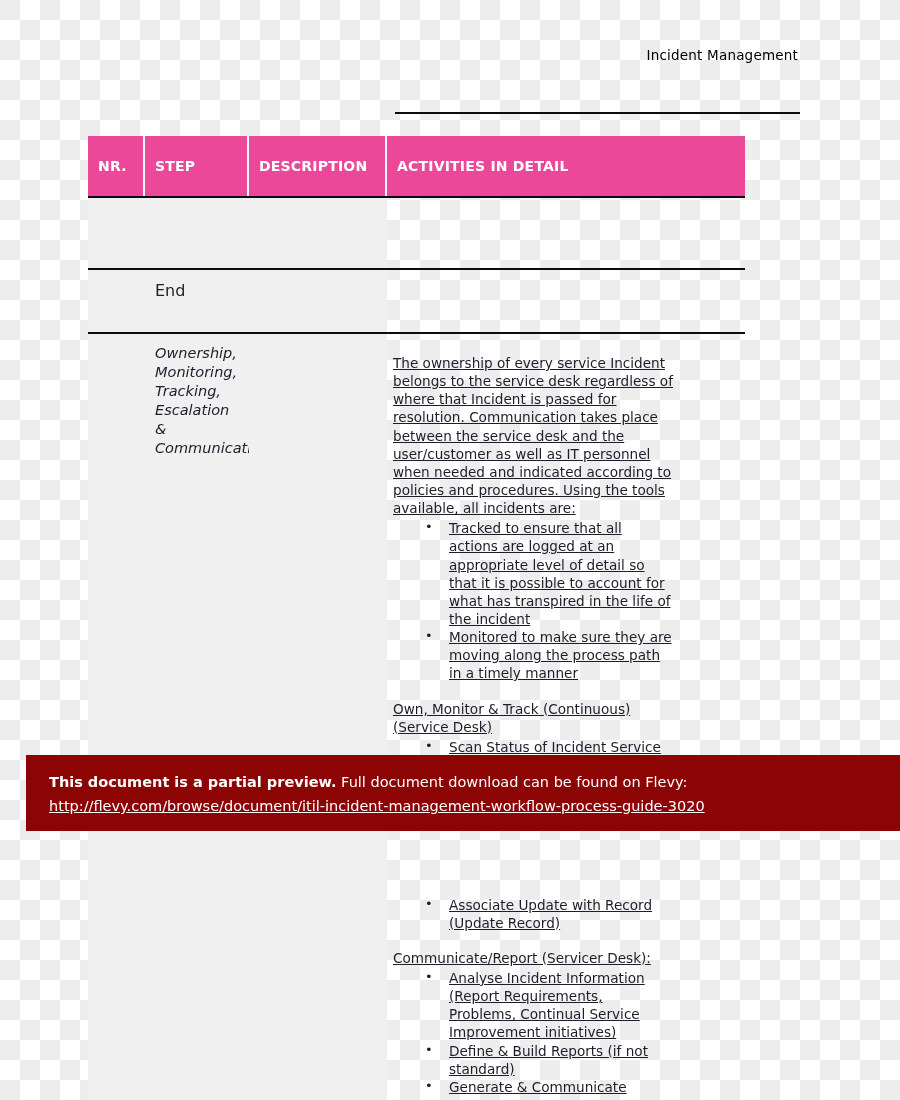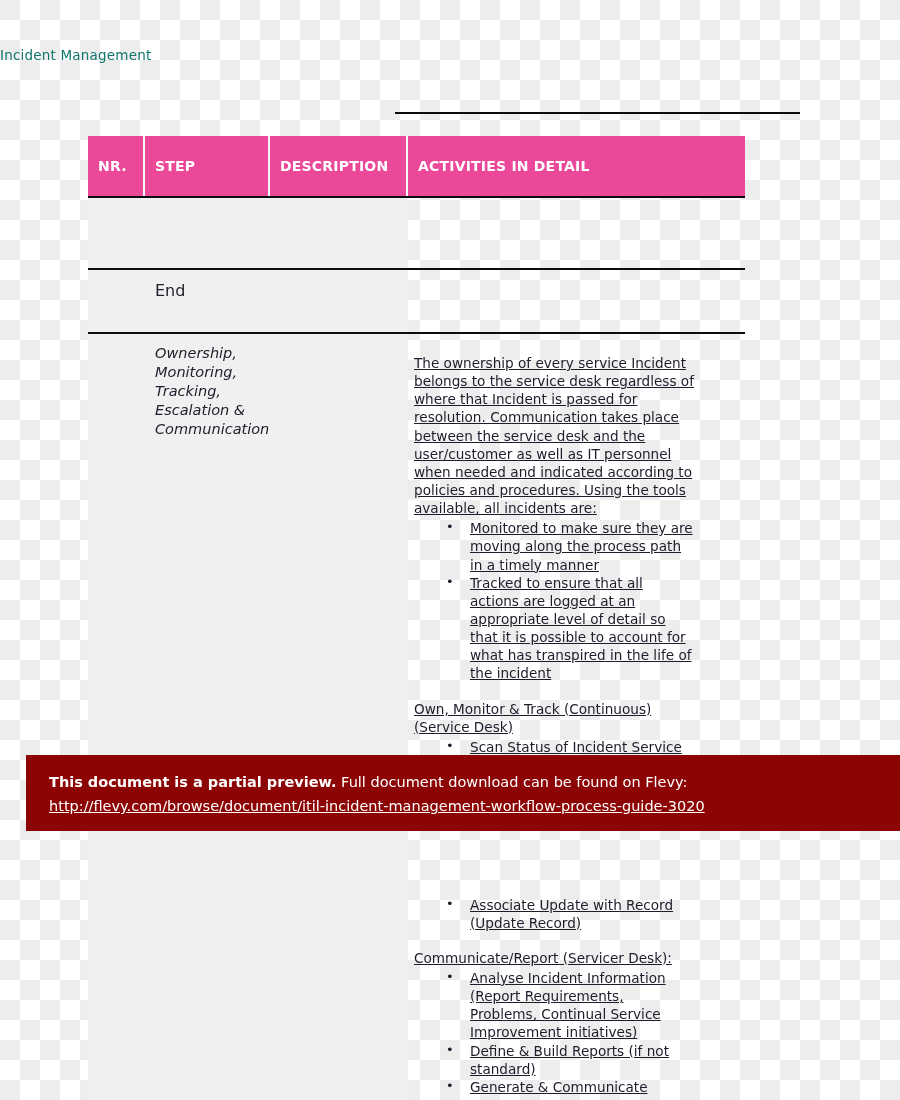--- a/index.html
+++ b/index.html
@@ -15,23 +15,23 @@
       repeating-conic-gradient(#ffffff 0% 25%, #ededed 0% 50%) 0 0 / 40px 40px;
     overflow: hidden;
   }
 
   
   .doc-header {
     position: absolute;
     left: 0;
     top: 47px;
     width: 798px;
-    text-align: left;
+    text-align: right;
     font-size: 13.5px;
-    color: #0f766e;
+    color: #000000;
     letter-spacing: 0.2px;
   }
 
   
   .header-rule {
     position: absolute;
     left: 395px;
     top: 112px;
     width: 405px;
     height: 2px;
@@ -59,21 +59,21 @@
     letter-spacing: 0.2px;
     display: flex;
     align-items: center;
     padding-left: 10px;
     box-sizing: border-box;
     border-right: 2px solid #f4f7fa;
   }
   .th:last-child { border-right: none; }
 
   .c-nr   { width: 57px; }
-  .c-step { width: 125px; }
+  .c-step { width: 104px; }
   .c-desc { width: 138px; }
   .c-act  { width: 294px; }
 
   .trow {
     display: flex;
     border-bottom: 2px solid #0b0b12;
   }
   .trow.thin { border-bottom: 5px solid #a21caf; }
 
   .td {
@@ -199,22 +199,22 @@
     <div class="td c-step shaded">
       <span class="step-italic">Ownership, Monitoring, Tracking, Escalation &amp; Communication</span>
     </div>
     <div class="td c-desc shaded"></div>
 
     <div class="td c-act">
 
       <p class="act-para">The ownership of every service Incident belongs to the service desk regardless of where that Incident is passed for resolution. Communication takes place between the service desk and the user/customer as well as IT personnel when needed and indicated according to policies and procedures.  Using the tools available, all incidents are:</p>
 
       <ul class="act-list">
+        <li>Tracked to ensure that all actions are logged at an appropriate level of detail so that it is possible to account for what has transpired in the life of the incident</li>
         <li>Monitored to make sure they are moving along the process path in a timely manner</li>
-        <li>Tracked to ensure that all actions are logged at an appropriate level of detail so that it is possible to account for what has transpired in the life of the incident</li>
       </ul>
 
       <p class="act-para spaced">Own, Monitor &amp; Track (Continuous)(Service Desk)</p>
 
       <ul class="act-list">
         <li>Scan Status of Incident Service</li>
         <li>Review Progress</li>
         <li>Identify Records of Interest</li>
         <li>Record &amp; Perform Actions (where</li>
         <li style="margin-top:67px">Associate Update with Record (Update Record)</li>

